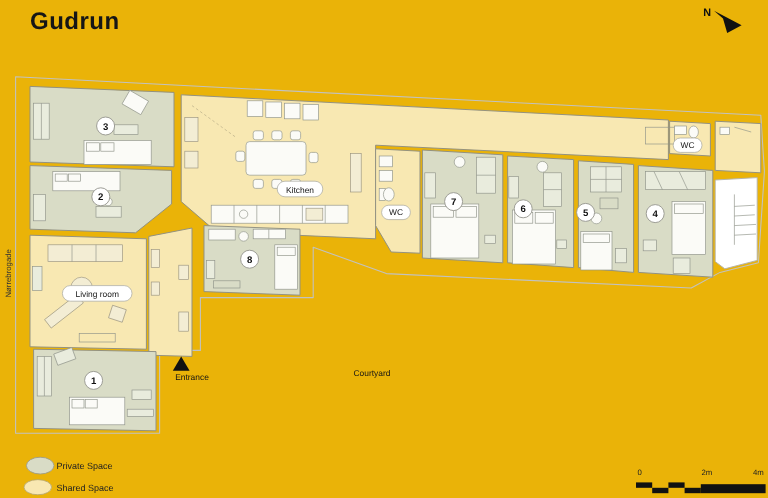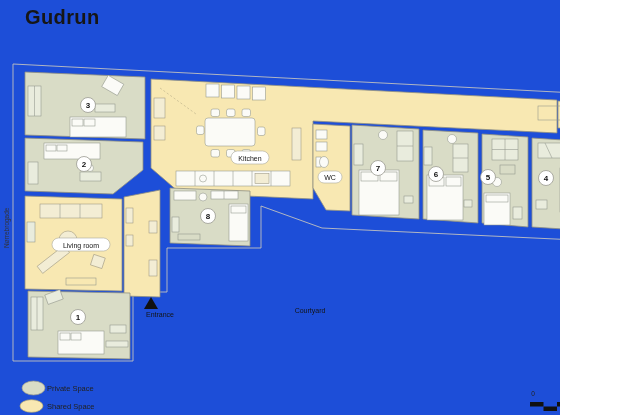--- a/index.html
+++ b/index.html
@@ -1,16 +1,16 @@
 <!DOCTYPE html>
 <html><head>
 <meta charset="utf-8">
 <style>
   html,body { margin:0; padding:0; background:#ffffff; }
-  .canvas { position:relative; width:560px; height:415px; background:#1d4ed8; overflow:hidden;
+  .canvas { position:relative; width:640px; height:415px; background:#eab308; overflow:hidden;
             font-family:"Liberation Sans", sans-serif; }
   svg { position:absolute; left:0; top:0; }
   
   .title   { font:bold 20px "Liberation Sans", sans-serif; fill:#161616; letter-spacing:.4px; }
   .n-label { font:bold 9px "Liberation Sans", sans-serif; fill:#111; }
   .street  { font:6.5px "Liberation Sans", sans-serif; fill:#333; }
   .lbl     { font:7px "Liberation Sans", sans-serif; fill:#141414; }
   .num     { font:bold 8px "Liberation Sans", sans-serif; fill:#111; }
   .tick    { font:6.5px "Liberation Sans", sans-serif; fill:#222; }
   .leg     { font:7.5px "Liberation Sans", sans-serif; fill:#222; }

